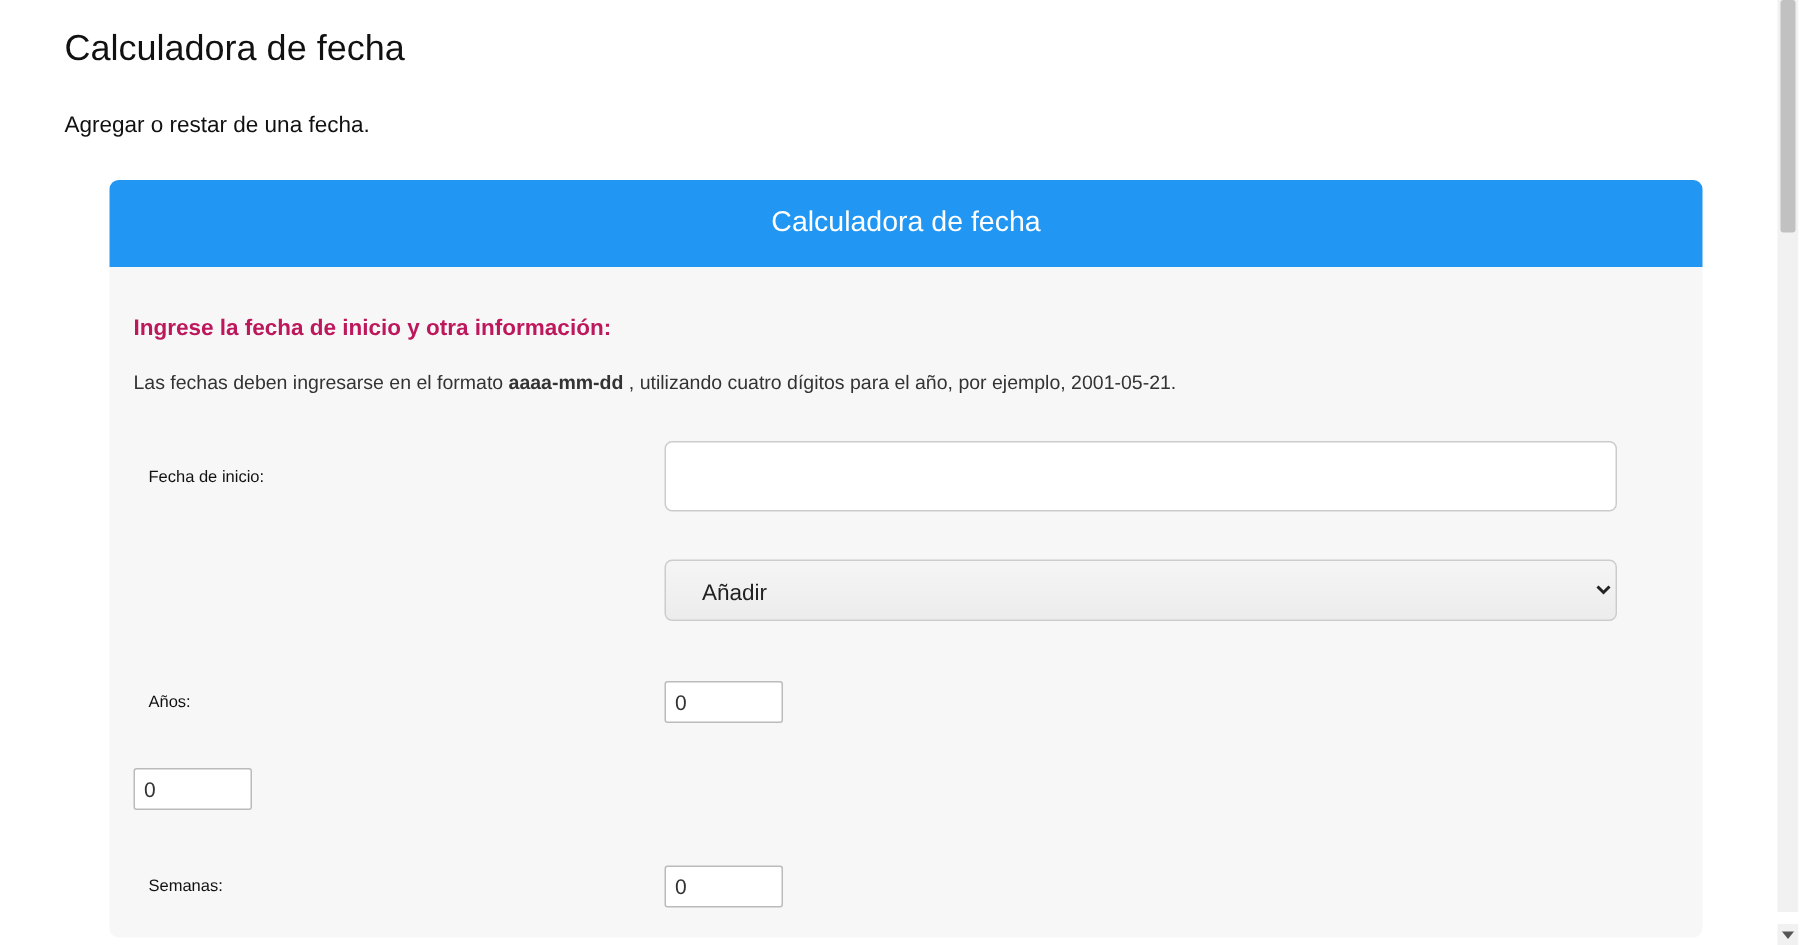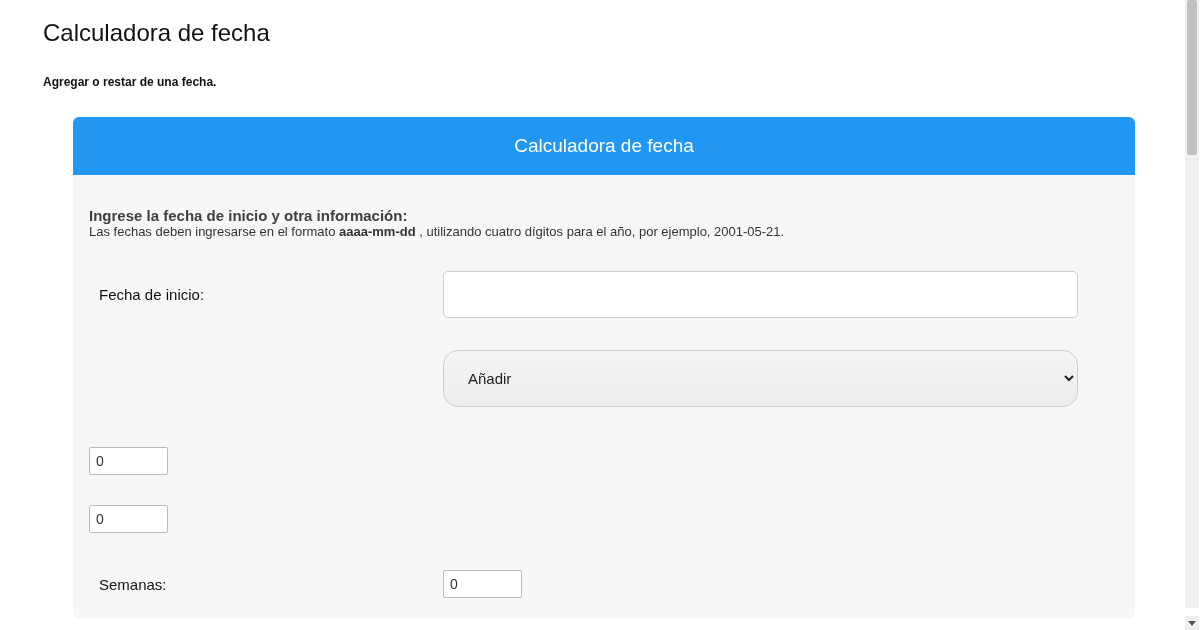--- a/index.html
+++ b/index.html
@@ -31,24 +31,23 @@
     width: 1124px;
     background: #ffffff;
   }
   .page-title {
     font-size: 24px;
     font-weight: 400;
     color: #111;
     margin-bottom: 28px;
   }
   .page-subtitle {
-    font-size: 12px;
+    font-size: 15px;
     color: #111;
     margin-bottom: 28px;
-    font-weight: bold;
   }
   .panel-wrap {
     margin-left: 30px;
     width: 1062px;
   }
   .panel-header {
     background: #2196f3;
     color: #ffffff;
     text-align: center;
     font-size: 19px;
@@ -57,59 +56,59 @@
     border-radius: 6px 6px 0 0;
   }
   .panel-body {
     background: #f7f7f7;
     padding: 32px 16px 20px 16px;
     border-radius: 0 0 6px 6px;
   }
   .instruction-bold {
     font-weight: 700;
     font-size: 15px;
-    color: #404040;
-    margin-bottom: 0;
+    color: #be185d;
+    margin-bottom: 20px;
   }
   .instruction-text {
     font-size: 13px;
     color: #333;
     margin-bottom: 32px;
   }
   .instruction-text b {
     font-weight: 700;
   }
   .form-row {
     display: flex;
     align-items: center;
     margin-bottom: 32px;
   }
   .form-row.tight {
     margin-bottom: 30px;
   }
   .form-label {
     width: 354px;
-    font-size: 15px;
+    font-size: 11px;
     color: #111;
     padding-left: 10px;
   }
   .form-control-wide {
     width: 635px;
     height: 47px;
     border: 1px solid #ccc;
     border-radius: 5px;
     background: #ffffff;
     font-size: 15px;
     padding: 0 14px;
   }
   .form-select-wide {
     width: 635px;
-    height: 57px;
+    height: 41px;
     border: 1px solid #ccc;
-    border-radius: 15px;
+    border-radius: 5px;
     background: linear-gradient(#f5f5f5, #ececec);
     font-size: 15px;
     padding: 12px 20px;
     color: #222;
     appearance: auto;
   }
   .form-control-narrow {
     width: 79px;
     height: 28px;
     border: 1px solid #bbb;
@@ -181,20 +180,21 @@
         </div>
 
         <div class="form-row" style="margin-top:10px; margin-bottom:40px;">
           <div class="form-label"></div>
           <select class="form-select-wide">
             <option selected="">Añadir</option>
           </select>
         </div>
 
         <div class="form-row tight">
+          <div class="form-label">Años:</div>
           <input type="text" class="form-control-narrow" value="0" style="">
         </div>
 
         <div class="form-row tight">
           <input type="text" class="form-control-narrow" value="0" style="">
         </div>
 
         <div class="form-row tight" style="margin-bottom:0;margin-top:37px;">
           <div class="form-label">Semanas:</div>
           <input type="text" class="form-control-narrow" value="0" style="">

